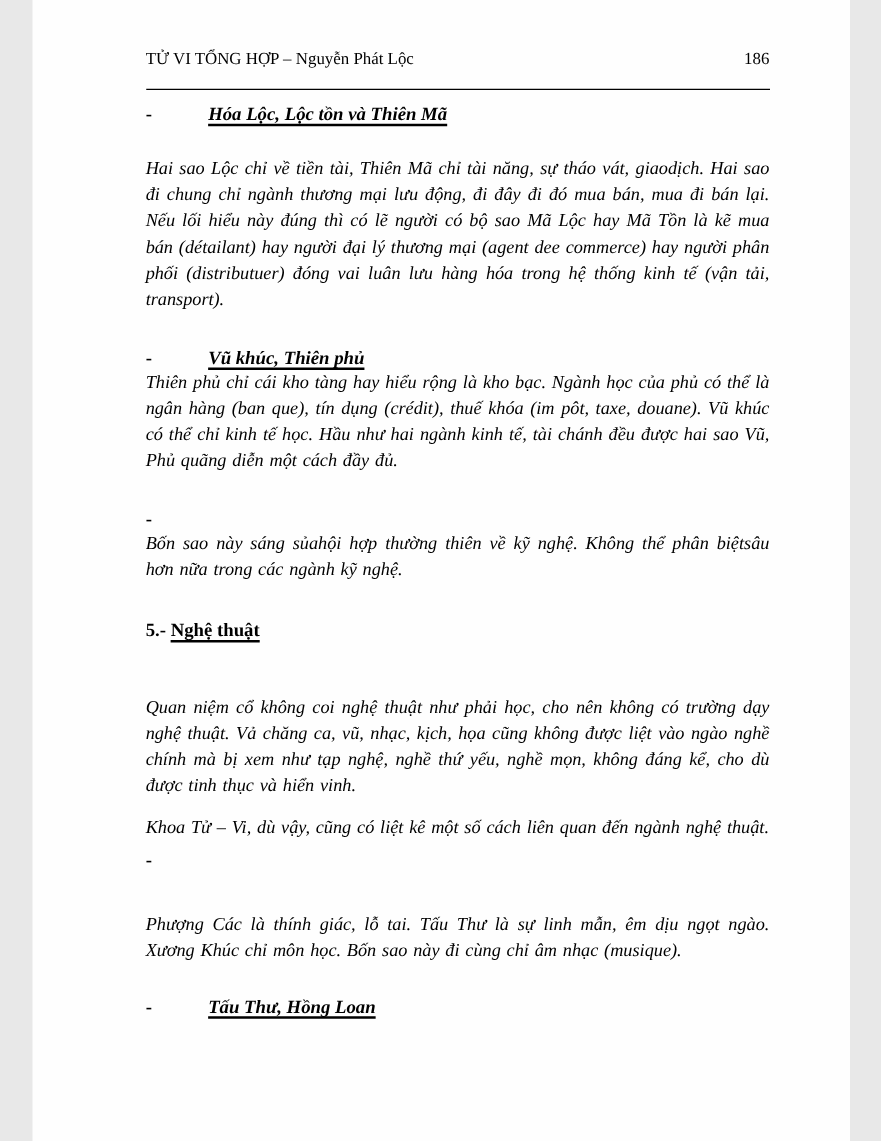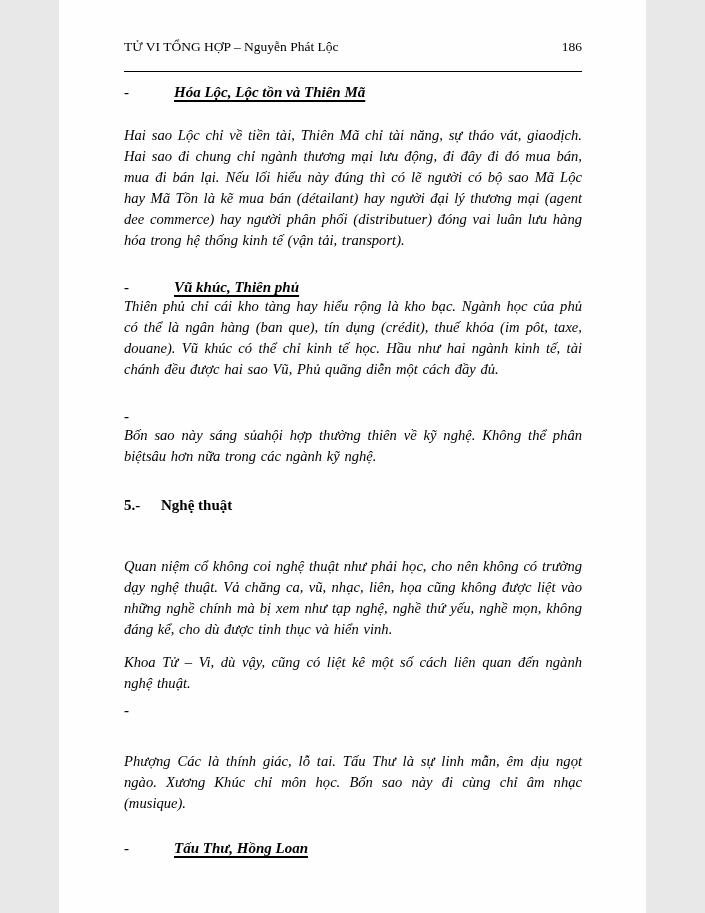--- a/index.html
+++ b/index.html
@@ -3,25 +3,25 @@
 <meta charset="utf-8">
 <style>
   * { margin: 0; padding: 0; box-sizing: border-box; }
   html, body { background: #e8e8e8; }
   body {
     font-family: "Liberation Serif", "DejaVu Serif", serif;
     color: #000;
   }
   .page {
     position: relative;
-    width: 587px;
+    width: 654px;
     height: 913px;
     margin: 0 auto;
     background: #fefefe;
-    padding: 38px 64px 0 65px;
+    padding: 38px 64px 0 91px;
     overflow: hidden;
   }
   .page-header {
     display: flex;
     justify-content: space-between;
     align-items: baseline;
     font-size: 13.5px;
     line-height: 17px;
   }
   .rule {
@@ -53,23 +53,23 @@
     text-decoration-thickness: 1.5px;
     text-underline-offset: 3px;
     font-style: italic;
   }
   .section-heading {
     font-size: 15px;
     font-weight: bold;
     line-height: 17px;
   }
   .section-heading .section-label {
+    text-decoration: underline;
     text-decoration-thickness: 1.5px;
     text-underline-offset: 3px;
-    margin-left: 17px;
   }
   .mt-h1   { margin-top: 12px; }
   .mt-p1   { margin-top: 24px; }
   .mt-h2   { margin-top: 28px; }
   .mt-p2   { }
   .mt-h3   { margin-top: 28px; }
   .mt-p3   { }
   .mt-s5   { margin-top: 30px; }
   .mt-p4   { margin-top: 42px; }
   .mt-p5   { margin-top: 12px; }
@@ -106,21 +106,21 @@
   <div class="heading mt-h3">
     <span class="dash">-</span>
   </div>
 
   <p class="para mt-p3">Bốn sao này sáng sủahội hợp thường thiên về kỹ nghệ. Không thể phân biệtsâu hơn nữa trong các ngành kỹ nghệ.</p>
 
   <div class="section-heading mt-s5">
     <span>5.- </span><span class="section-label">Nghệ thuật</span>
   </div>
 
-  <p class="para mt-p4">Quan niệm cổ không coi nghệ thuật như phải học, cho nên không có trường dạy nghệ thuật. Vả chăng ca, vũ, nhạc, liên, họa cũng không được liệt vào những nghề chính mà bị xem như tạp nghệ, nghề thứ yếu, nghề mọn, không đáng kể, cho dù được tinh thục và hiển vinh.</p>
+  <p class="para mt-p4">Quan niệm cổ không coi nghệ thuật như phải học, cho nên không có trường dạy nghệ thuật. Vả chăng ca, vũ, nhạc, kịch, họa cũng không được liệt vào ngào nghề chính mà bị xem như tạp nghệ, nghề thứ yếu, nghề mọn, không đáng kể, cho dù được tinh thục và hiển vinh.</p>
 
   <p class="para mt-p5">Khoa Tử – Vi, dù vậy, cũng có liệt kê một số cách liên quan đến ngành nghệ thuật.</p>
 
   <div class="heading mt-h4">
     <span class="dash">-</span>
   </div>
 
   <p class="para mt-p6">Phượng Các là thính giác, lỗ tai. Tấu Thư là sự linh mẫn, êm dịu ngọt ngào. Xương Khúc chỉ môn học. Bốn sao này đi cùng chỉ âm nhạc (musique).</p>
 
   <div class="heading mt-h5">

